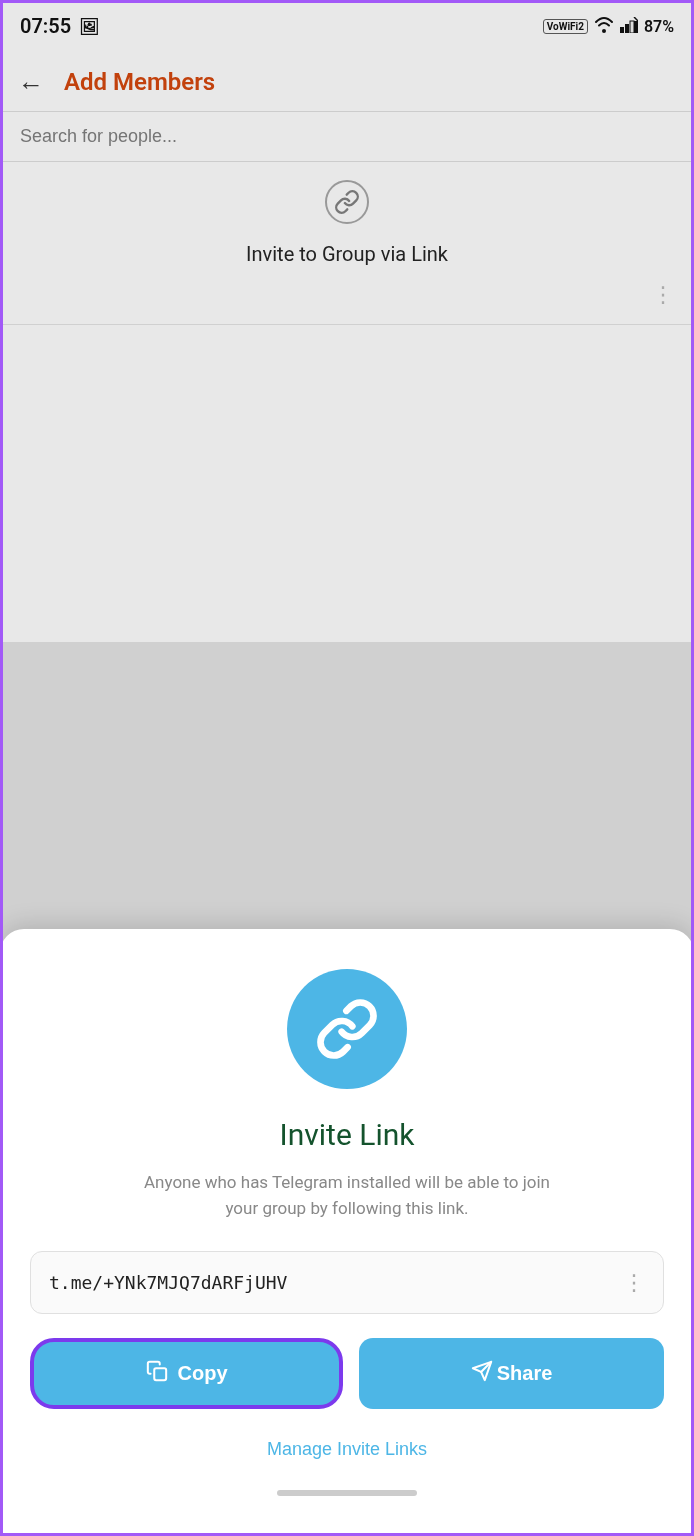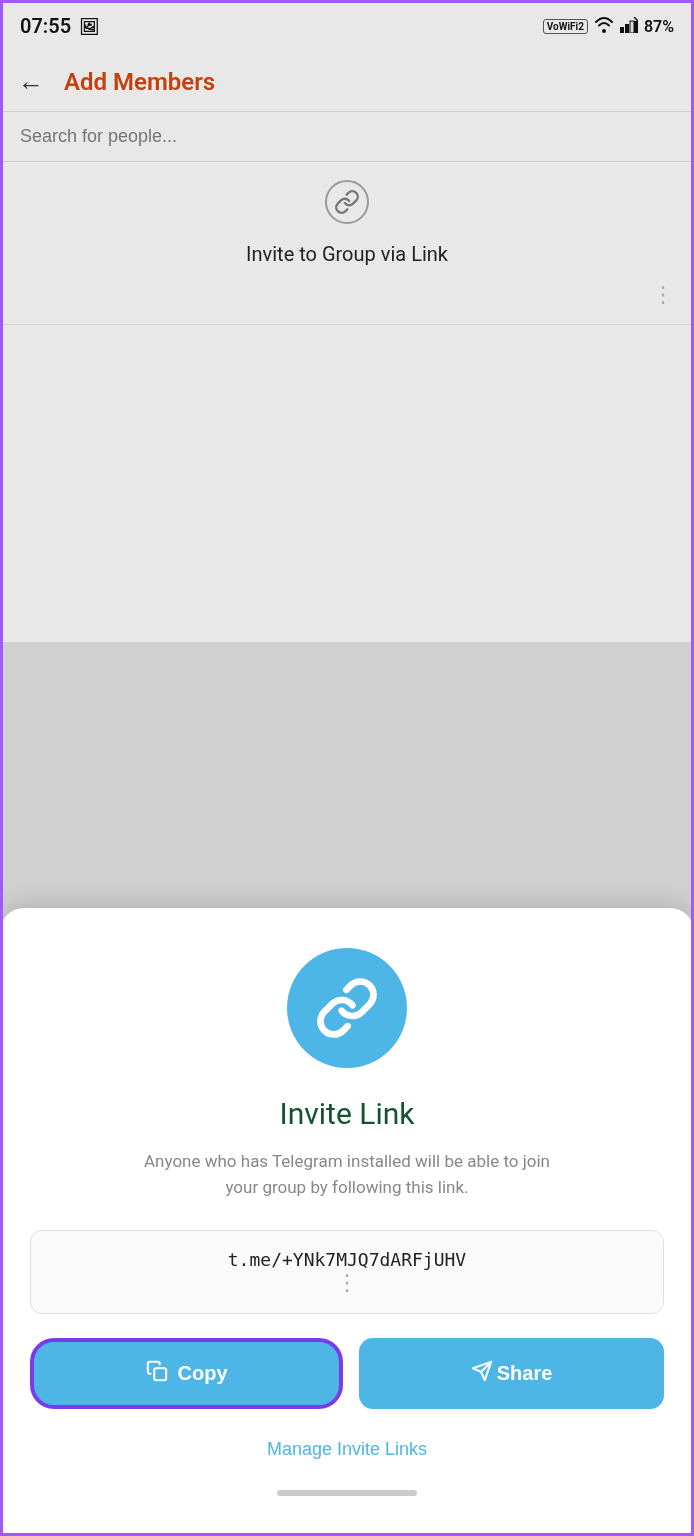--- a/index.html
+++ b/index.html
@@ -178,21 +178,20 @@
     
     .link-box {
       width: 100%;
       border: 1px solid #e0e0e0;
       border-radius: 12px;
       display: flex;
       align-items: center;
       padding: 18px 18px;
       margin-bottom: 24px;
       background: #fafafa;
-      flex-direction: column;
     }
 
     .link-text {
       font-size: 18px;
       color: #222;
       flex: 1;
       font-family: monospace;
     }
 
     .more-icon {

